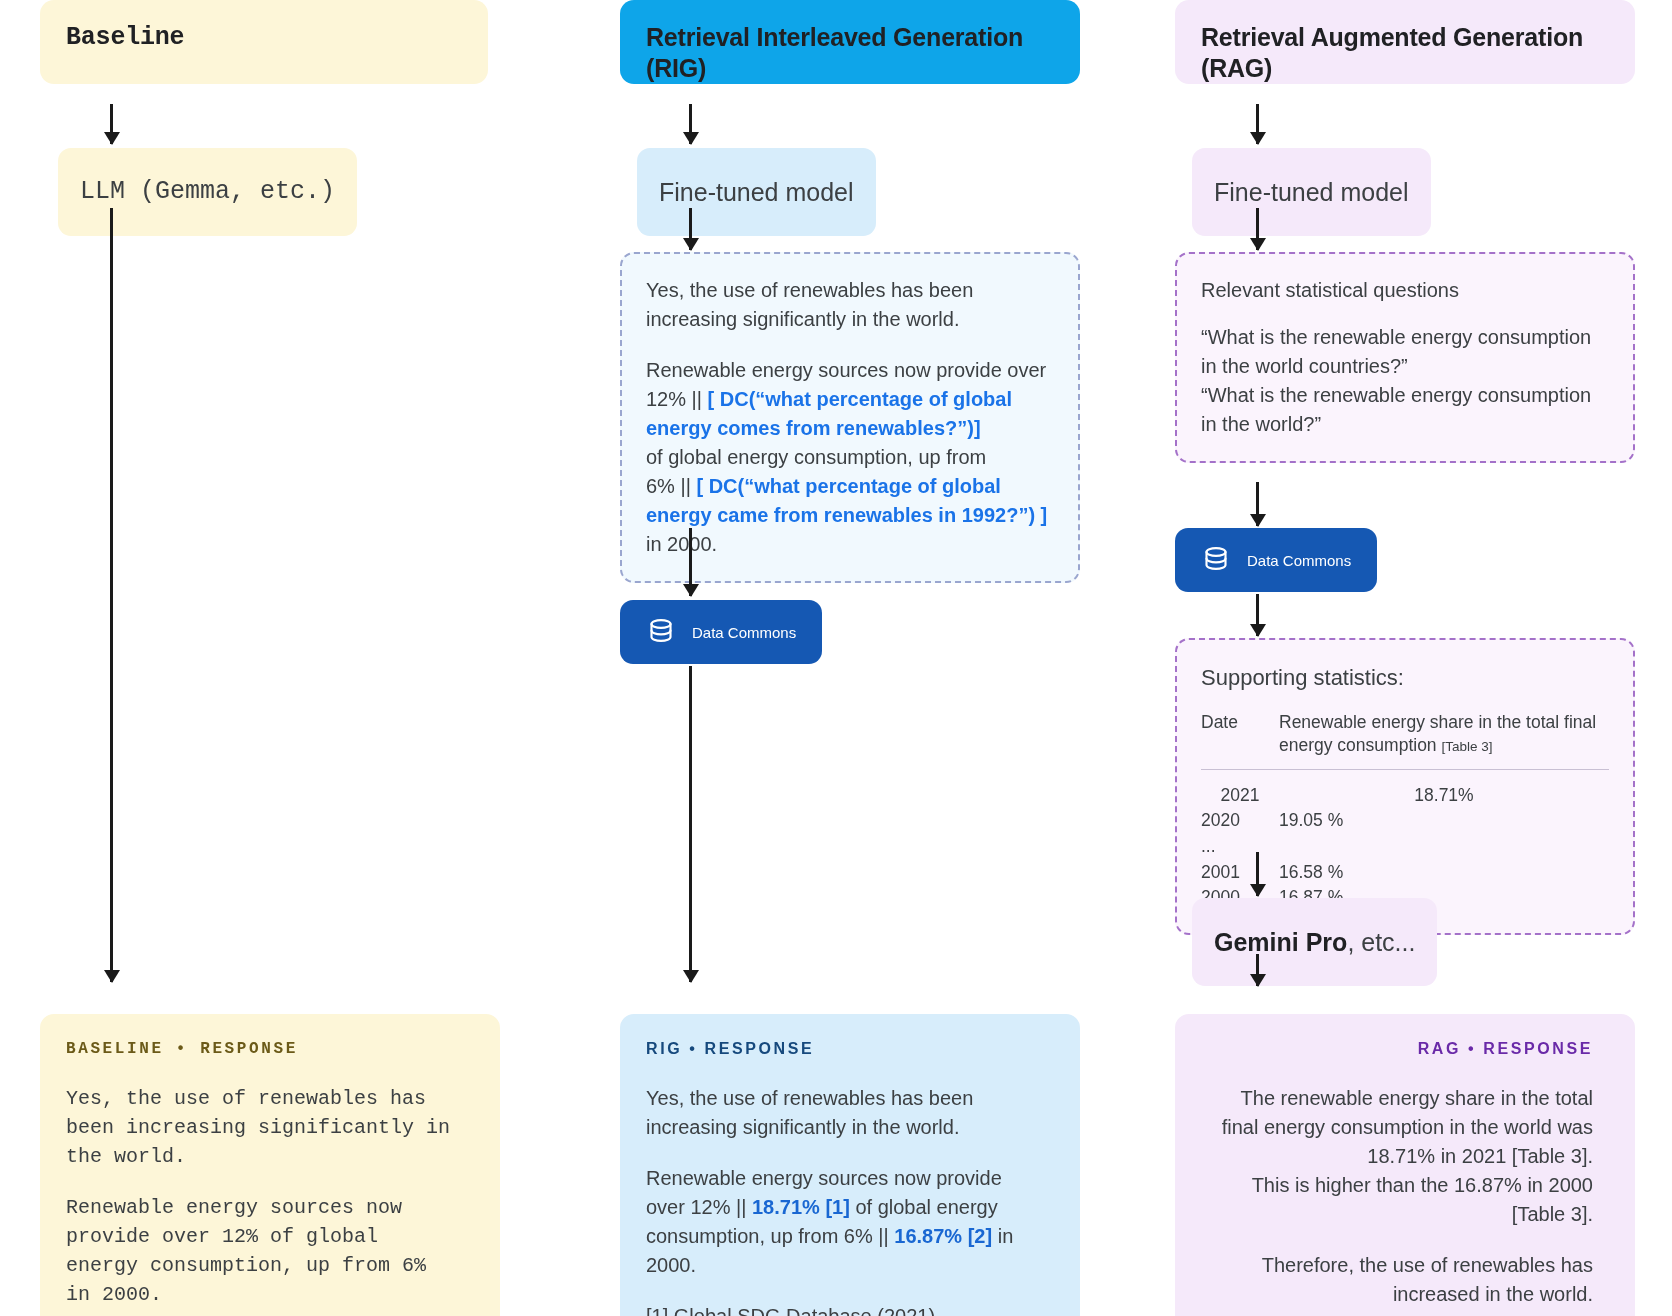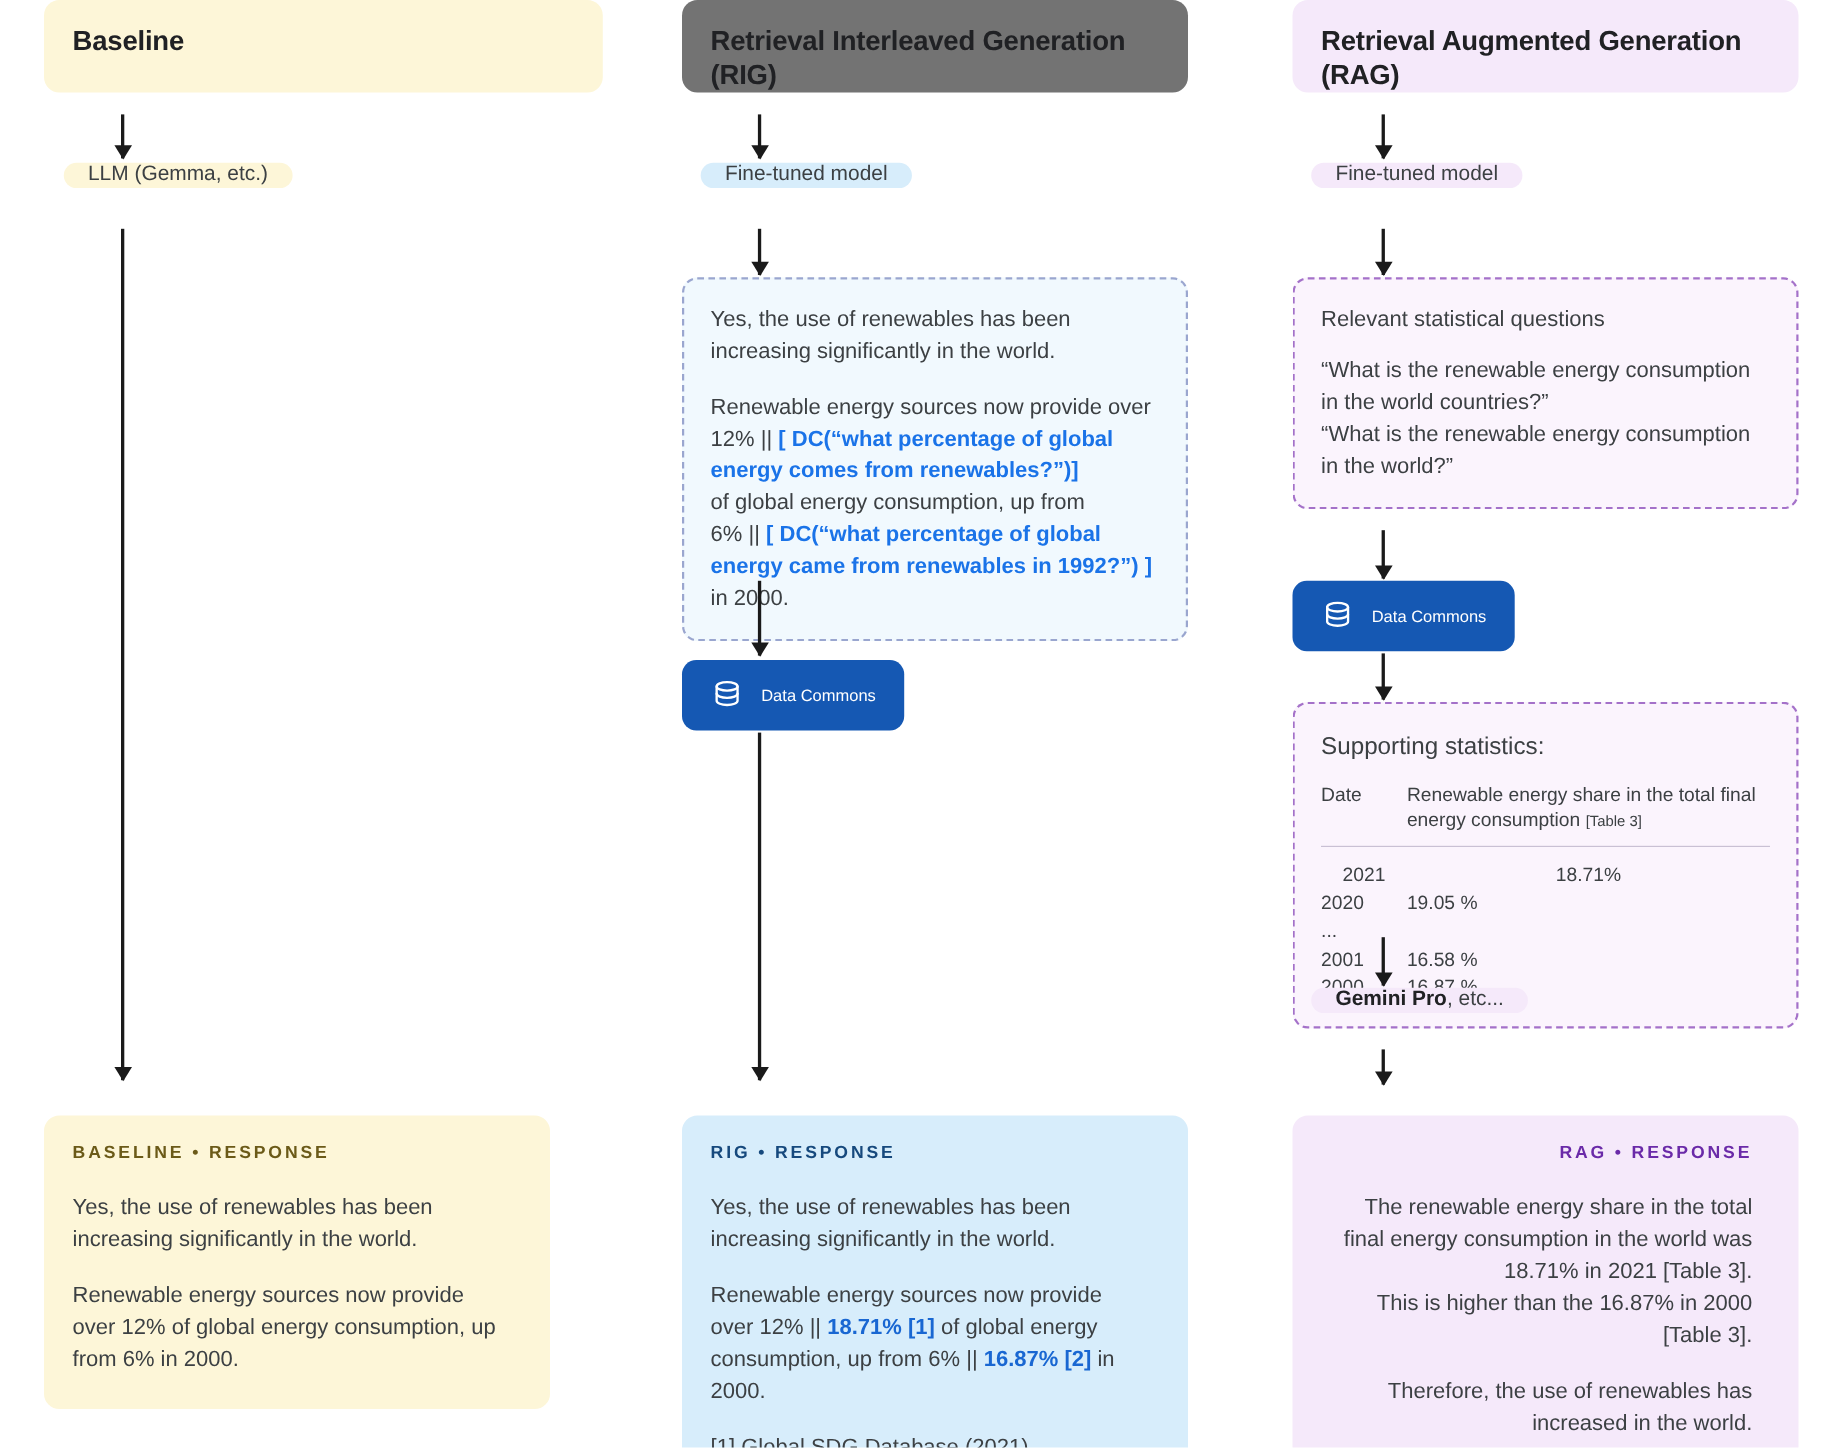--- a/index.html
+++ b/index.html
@@ -16,44 +16,44 @@
   }
   .canvas {
     position: relative;
     width: 1672px;
     height: 1316px;
   }
   .col {
     position: absolute;
     top: 0;
   }
-  .col-baseline { left: 40px;  width: 508px; }
+  .col-baseline { left: 40px;  width: 448px; font-family: Liberation Mono, monospace; }
   .col-rig      { left: 620px; width: 460px; }
   .col-rag      { left: 1175px; width: 460px; }
 
   
   .header-card {
     border-radius: 14px;
     padding: 22px 26px;
     font-size: 25px;
     font-weight: 600;
     line-height: 1.25;
     letter-spacing: -0.2px;
     color: #202124;
     box-sizing: border-box;
   }
   .header-card.baseline { background: #fdf6d8; height: 84px; }
-  .header-card.rig      { background: #737373; height: 84px; }
+  .header-card.rig      { background: #0ea5e9; height: 84px; }
   .header-card.rag      { background: #f5e9fa; height: 84px; }
 
   .pill {
     display: inline-block;
     border-radius: 13px;
-    padding: 0 22px;
-    font-size: 19px;
+    padding: 29px 22px;
+    font-size: 25px;
     line-height: 1.2;
     color: #3c4043;
     box-sizing: border-box;
   }
   .pill.baseline { background: #fdf6d8; }
   .pill.rig      { background: #d7edfb; }
   .pill.rag      { background: #f5e9fa; }
 
   .dashed-card {
     border-radius: 14px;

